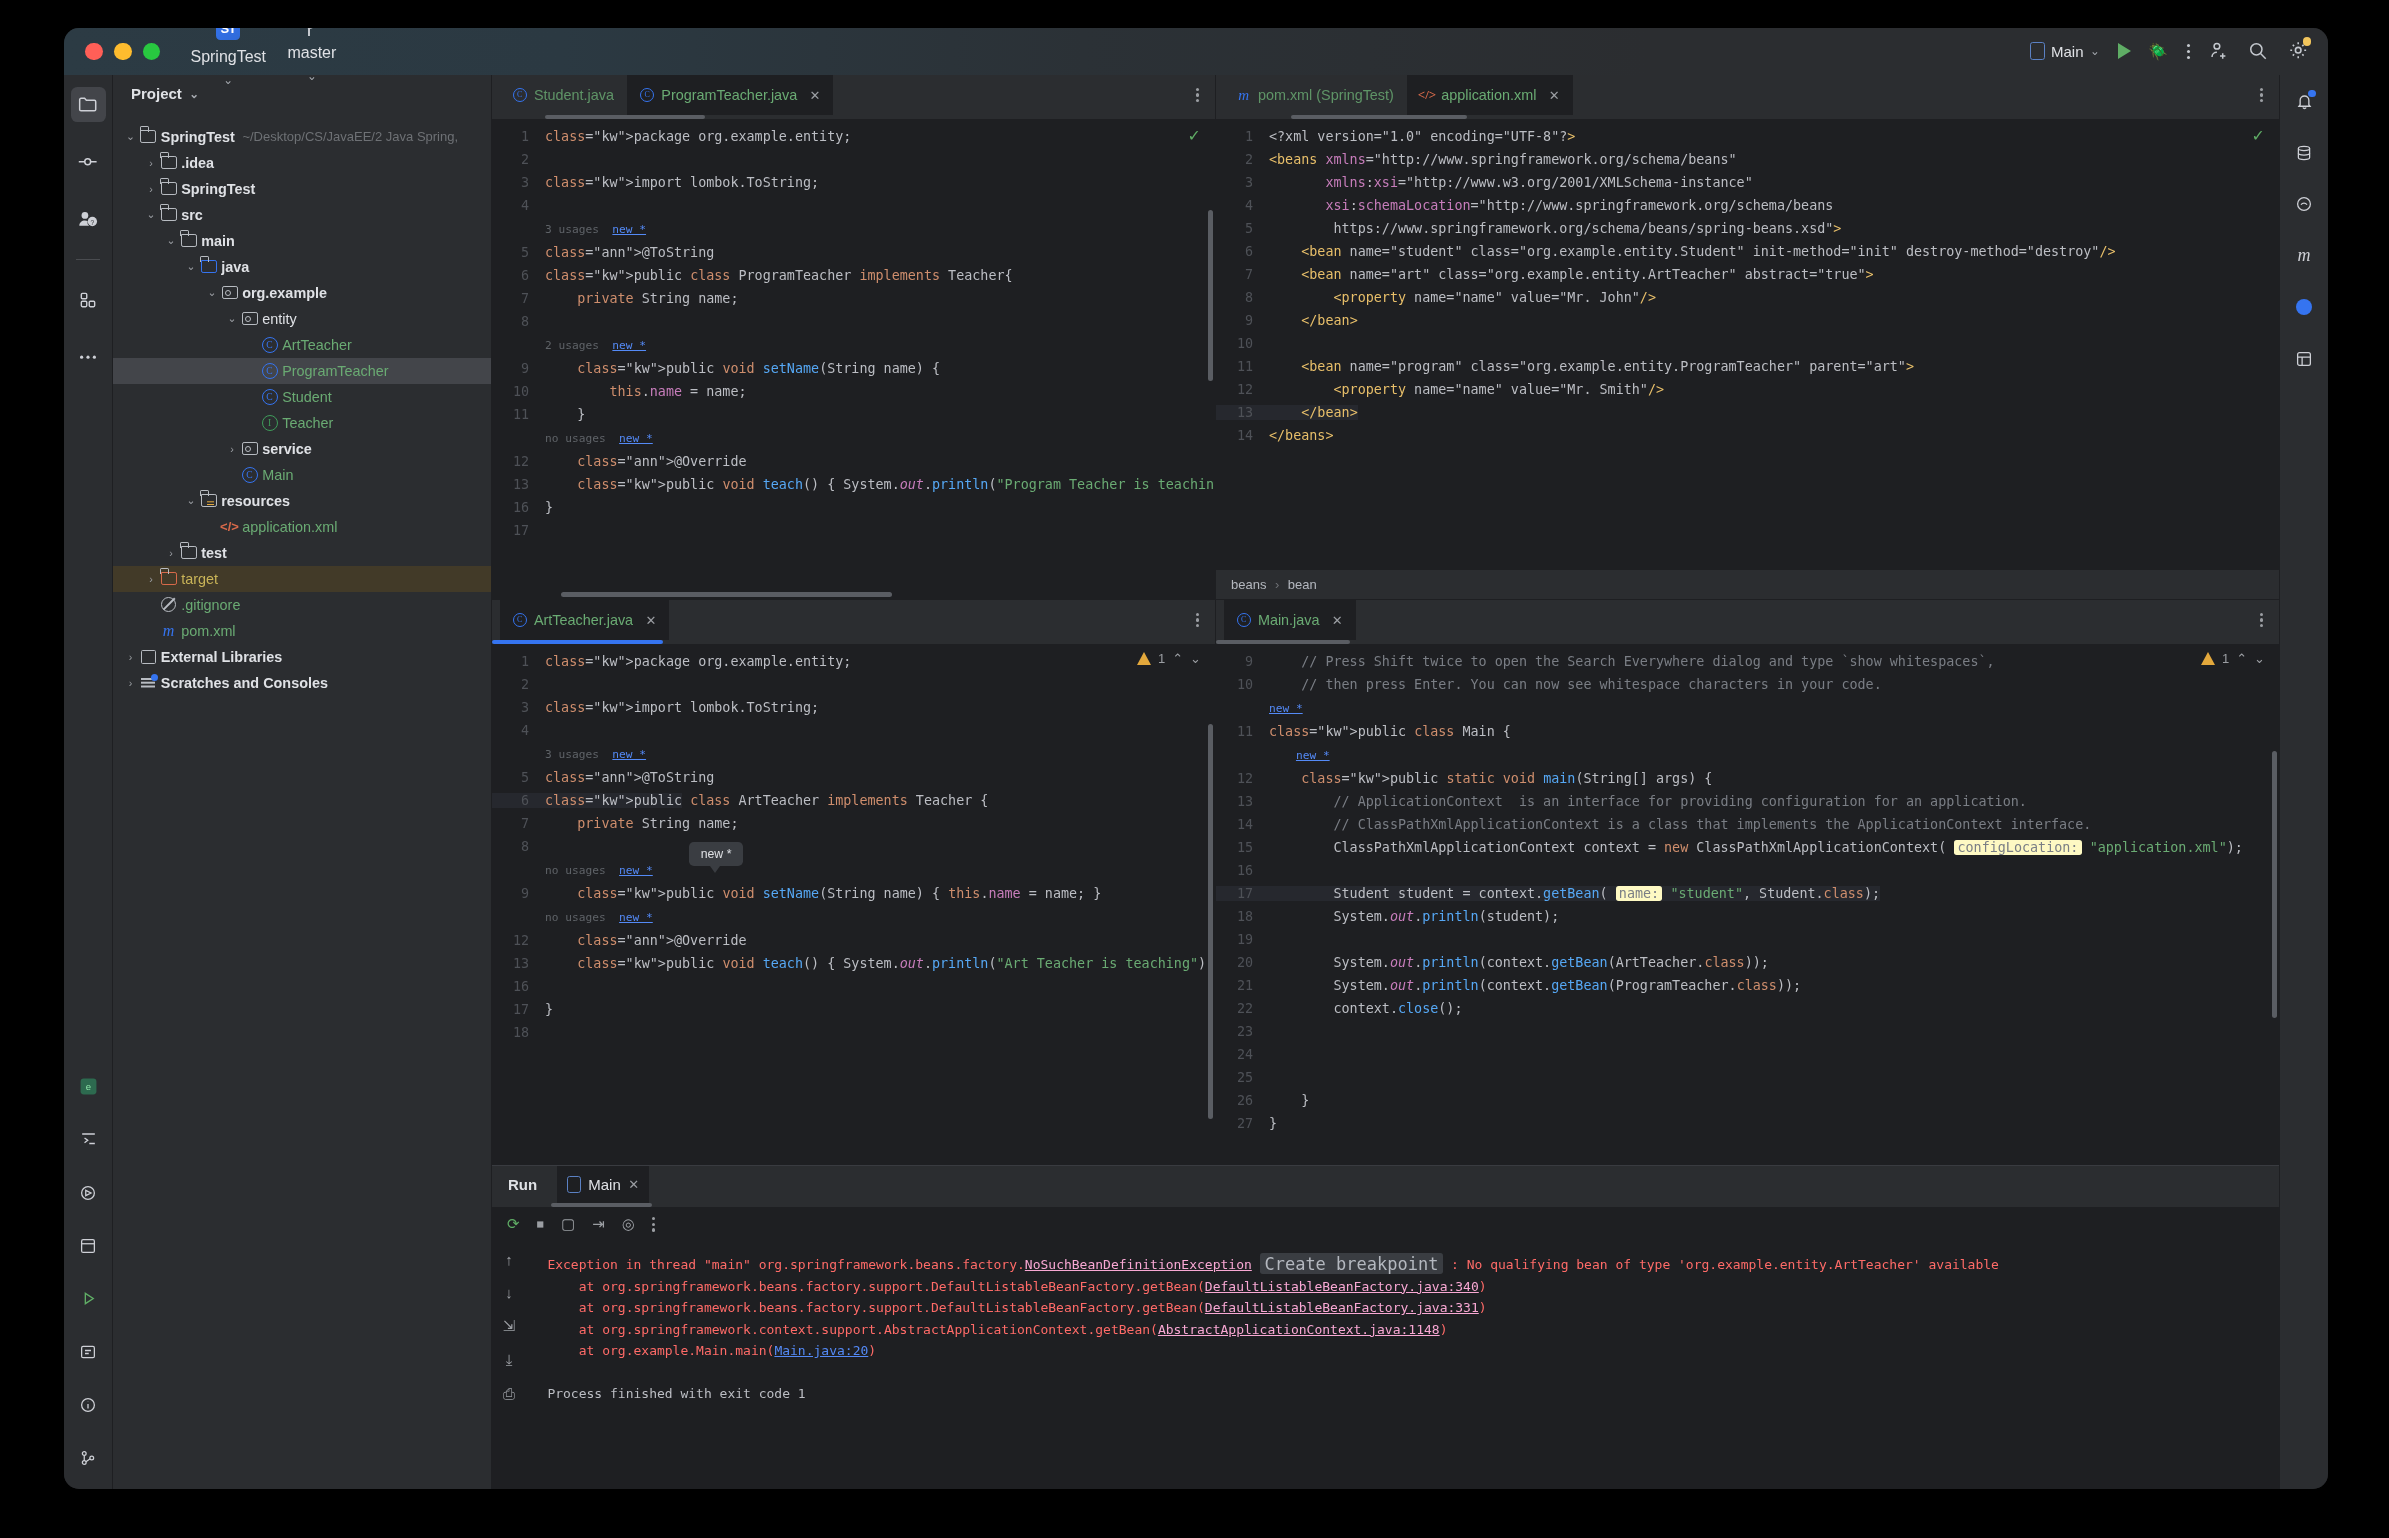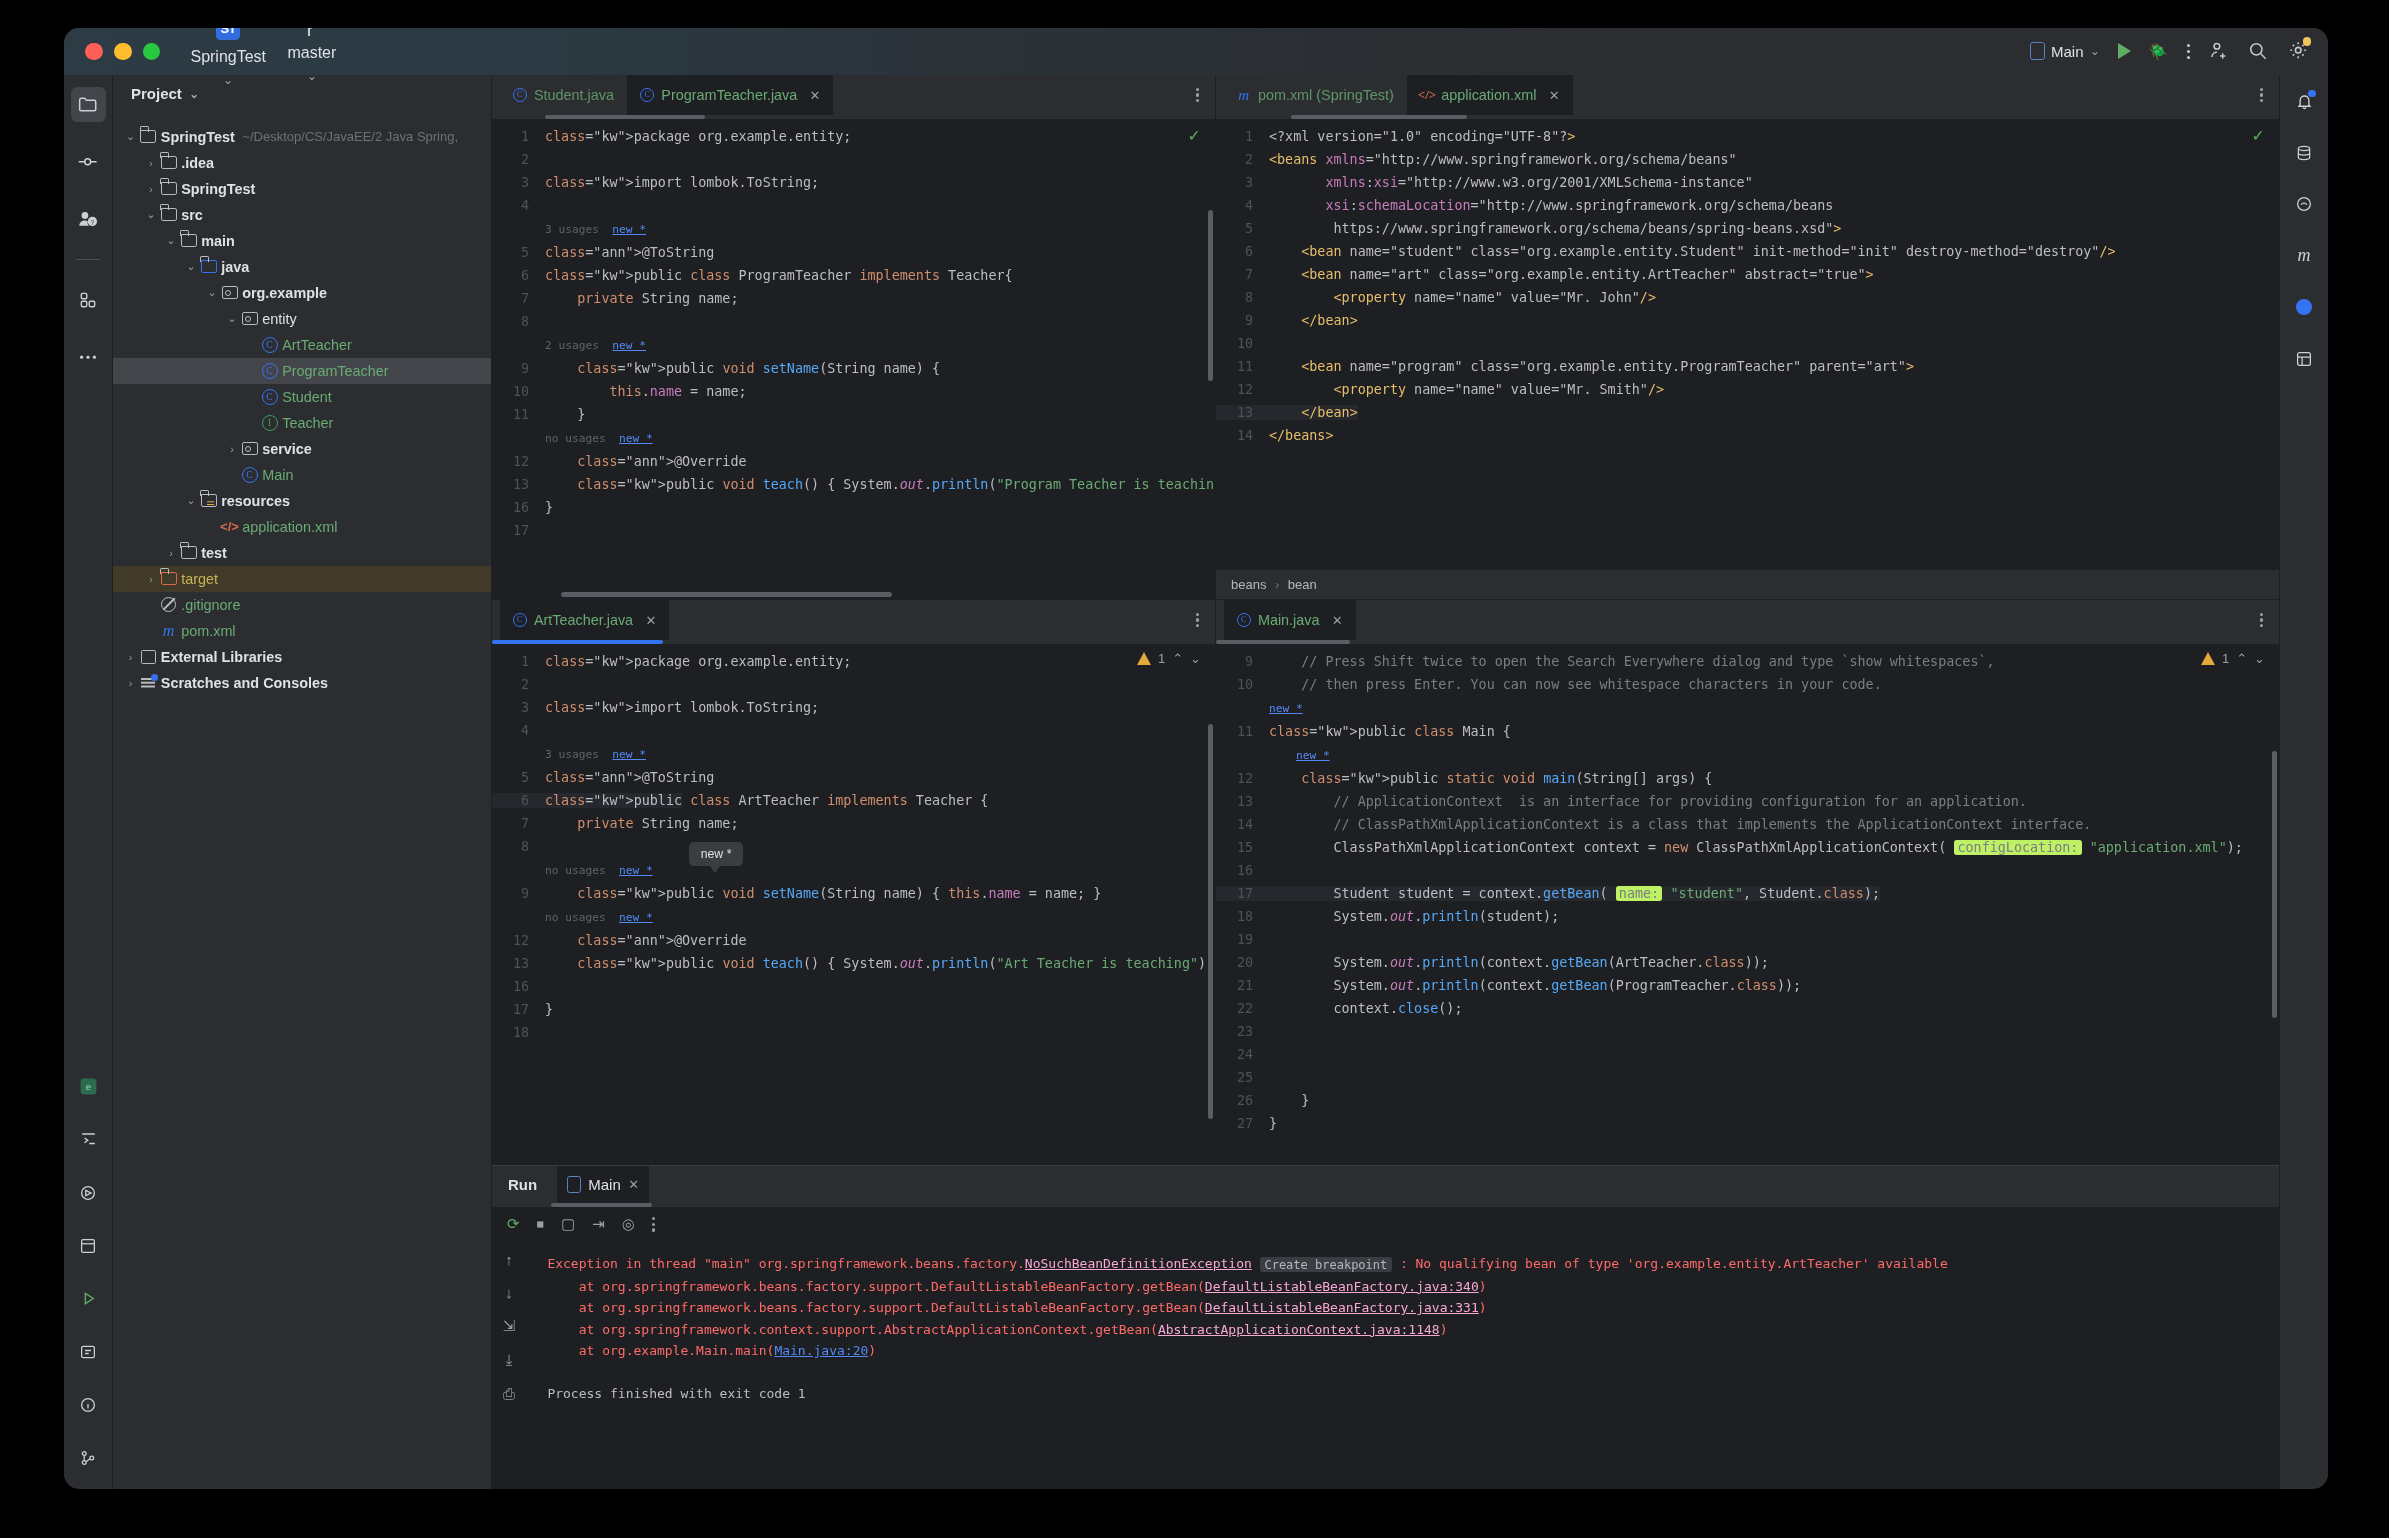--- a/index.html
+++ b/index.html
@@ -107,21 +107,21 @@
   .scrollmark i.blue{background:#3574f0;}
 
   .code-area{flex:1;position:relative;overflow:hidden;background:#1e1f22;}
   pre.code{font-family:"DejaVu Sans Mono", monospace;font-size:13.4px;line-height:23px;color:#bcbec4;white-space:pre;padding:6.4px 0 0 0;}
   .gut{display:inline-block;width:53px;text-align:right;color:#4e5157;padding-right:16px;}
   .gut.none{color:transparent;}
   .hint{color:#5f6368;font-size:11.2px;}
   .lnk{color:#548af7;text-decoration:underline;}
   .kw{color:#cf8e6d;} .str{color:#6aab73;} .fld{color:#c77dbb;}
   .mth{color:#56a8f5;} .cmt{color:#7a7e85;}
-  .param{color:#7a7e85;background:#bef264;border-radius:2.7px;padding:0 3.2px;}
+  .param{color:#7a7e85;background:#fef9c3;border-radius:2.7px;padding:0 3.2px;}
   .hl-line{background:#26282e;}
   .rowhl{position:absolute;left:0;right:0;background:#26282e;}
 
   .inspect{position:absolute;right:14px;top:7.5px;display:flex;align-items:center;gap:7px;font-size:13px;color:#9b9ea3;}
   .ok-check{color:#5fad65;font-size:16px;}
   .warn-tri{width:0;height:0;border-left:7.5px solid transparent;border-right:7.5px solid transparent;border-bottom:13px solid #e3a83c;}
 
   .breadcrumb-bar{height:30px;background:#2b2d30;display:flex;align-items:center;gap:8.5px;padding-left:15px;font-size:13px;color:#b4b8bf;border-top:0.5px solid #1e1f22;}
   .bc-sep{color:#6e7175;}
 
@@ -131,21 +131,21 @@
   #run-tabs .rt{font-size:15px;color:#dfe1e5;font-weight:bold;}
   .run-tab{display:flex;align-items:center;gap:7.5px;font-size:15px;color:#dfe1e5;height:37px;padding:0 9.6px;background:#1e1f22;}
   #run-main{flex:1;display:flex;}
   #run-toolbar{width:34px;background:#1e1f22;display:flex;flex-direction:column;align-items:center;padding-top:9.6px;gap:16px;}
   #run-toolbar2{height:35px;background:#1e1f22;display:flex;align-items:center;gap:17px;padding-left:15px;}
   .tbi{color:#9b9ea3;font-size:15px;}
   .tbi.green{color:#5fad65;}
   #console{flex:1;background:#1e1f22;padding:11.7px 0 0 21.4px;overflow:hidden;}
   pre.con{font-family:"DejaVu Sans Mono",monospace;font-size:13px;line-height:21.4px;color:#ff6b68;white-space:pre;}
   .con .u{color:#f9a8d4;text-decoration:underline;}
-  .con .bp{background:#3a3d42;color:#b4b8bf;border-radius:2.7px;padding:0.5px 4.8px;font-size:12px;}
+  .con .bp{background:#3a3d42;color:#b4b8bf;border-radius:2.7px;padding:0.5px 4.8px;font-size:17px;}
   .con .bluelink{color:#548af7;text-decoration:underline;}
   .con .white{color:#bcbec4;}
 
   
   #rrail{width:49px;background:#2b2d30;display:flex;flex-direction:column;align-items:center;padding-top:11.7px;gap:21.4px;border-left:0.5px solid #1e1f22;}
   .rr-ic{width:30px;height:30px;display:flex;align-items:center;justify-content:center;color:#ced0d6;font-size:16px;position:relative;}
   .rr-dot{width:16px;height:16px;border-radius:50%;background:#3574f0;}
   .bell-badge{position:absolute;right:3.2px;top:3.2px;width:7.5px;height:7.5px;border-radius:50%;background:#3574f0;}
 
   

